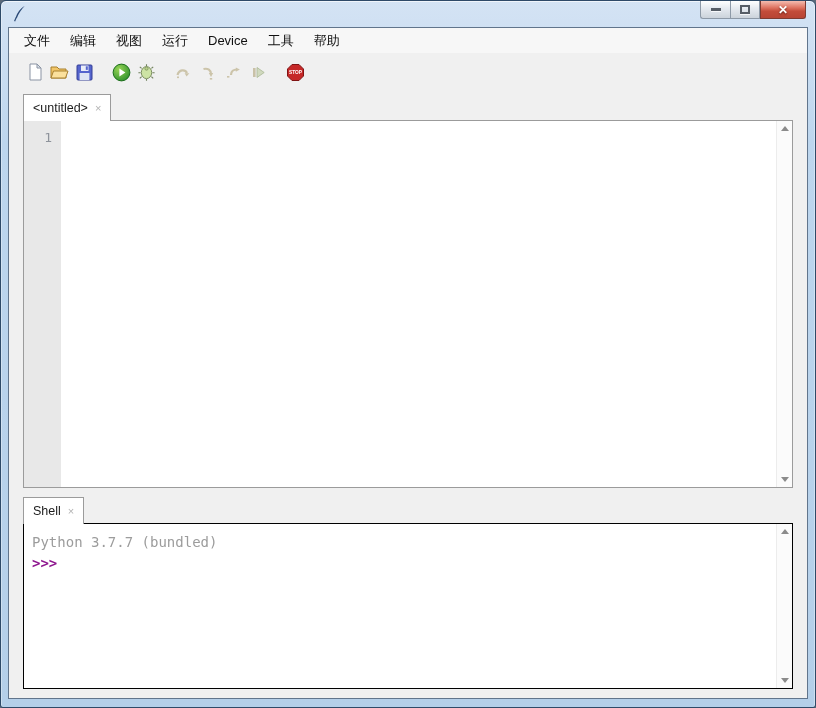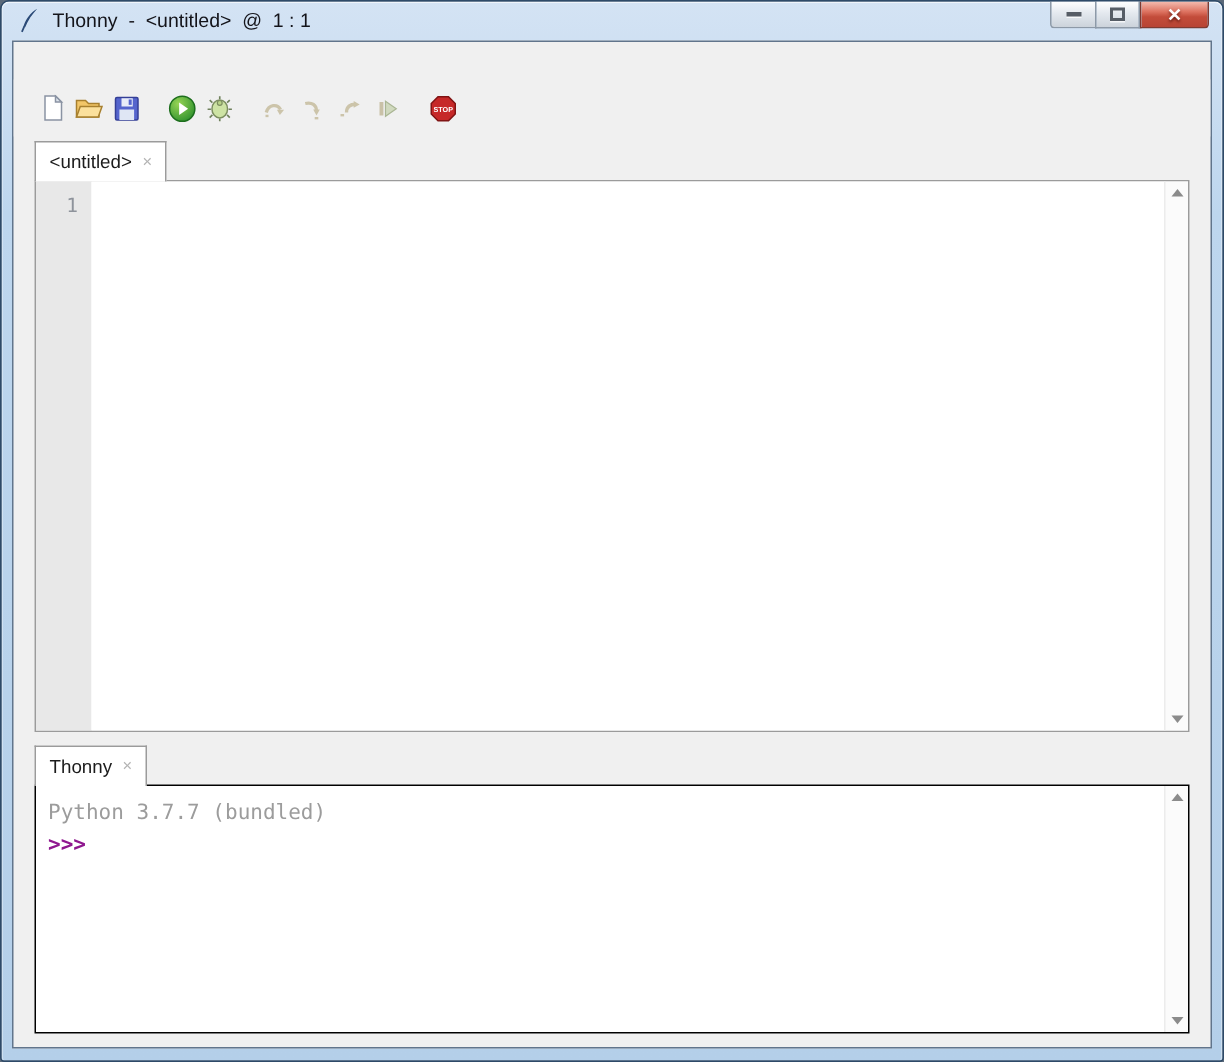--- a/index.html
+++ b/index.html
@@ -59,37 +59,45 @@
 <div class="window">
 
   <div class="titlebar">
     <div class="title-group">
       <span style="display:flex;">
         <svg width="15" height="17" viewBox="0 0 15 17">
           <path d="M12.8 0.8 C8.4 3.2 5.2 7.6 3.6 12.6 L4.8 13.2 C6.6 8.4 9.6 4.4 12.8 0.8 Z" fill="#2b4a77"></path>
           <path d="M4.2 12.6 L2.6 16.2" stroke="#2b4a77" stroke-width="1.2" fill="none"></path>
         </svg>
       </span>
-      <span class="title-text">Thonny  -  &lt;untitled&gt;  @  1 : 1</span>
     </div>
     <div class="win-controls">
       <div class="wc wc-min">
           <span class="min-glyph"></span>
         </div>
       <div class="wc wc-max">
           <span class="max-glyph"></span>
         </div>
       <div class="wc wc-close">
           <span class="close-glyph">✕</span>
         </div>
     </div>
   </div>
 
   <div class="window-body">
 
+    <div class="menubar">
+      <span class="menu-item">文件</span>
+      <span class="menu-item">编辑</span>
+      <span class="menu-item">视图</span>
+      <span class="menu-item">运行</span>
+      <span class="menu-item">Device</span>
+      <span class="menu-item">工具</span>
+      <span class="menu-item">帮助</span>
+    </div>
 
     <div class="toolbar">
       <div class="tbtn">
         <span style="display:flex;">
           <svg width="18" height="18" viewBox="0 0 18 18">
             <path d="M4 1 h7 l4 4 v12 h-11 z" fill="#ffffff" stroke="#8a93a3"></path>
             <path d="M11 1 l4 4 h-4 z" fill="#dde4ec" stroke="#8a93a3"></path>
           </svg>
         </span>
       </div>
@@ -204,21 +212,21 @@
       </div>
       <div class="code-area"></div>
       <div class="vscroll">
         <span class="sb-up"></span>
         <span class="sb-down"></span>
       </div>
     </div>
 
     <div class="tabrow tabrow-shell">
       <div class="tab">
-        <span>Thonny</span>
+        <span>Shell</span>
         <span class="tab-close">×</span>
       </div>
     </div>
 
     <div class="shell-panel">
       <div class="shell-content">
         <div class="shell-out">Python 3.7.7 (bundled)</div>
         <div class="shell-prompt">&gt;&gt;&gt;</div>
       </div>
       <div class="vscroll">

